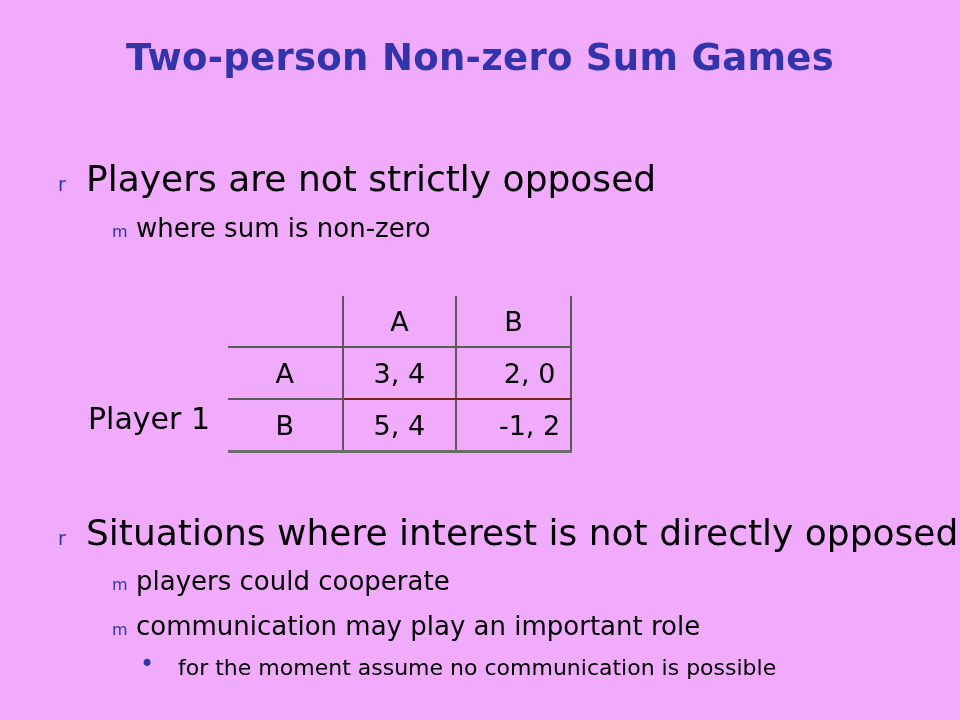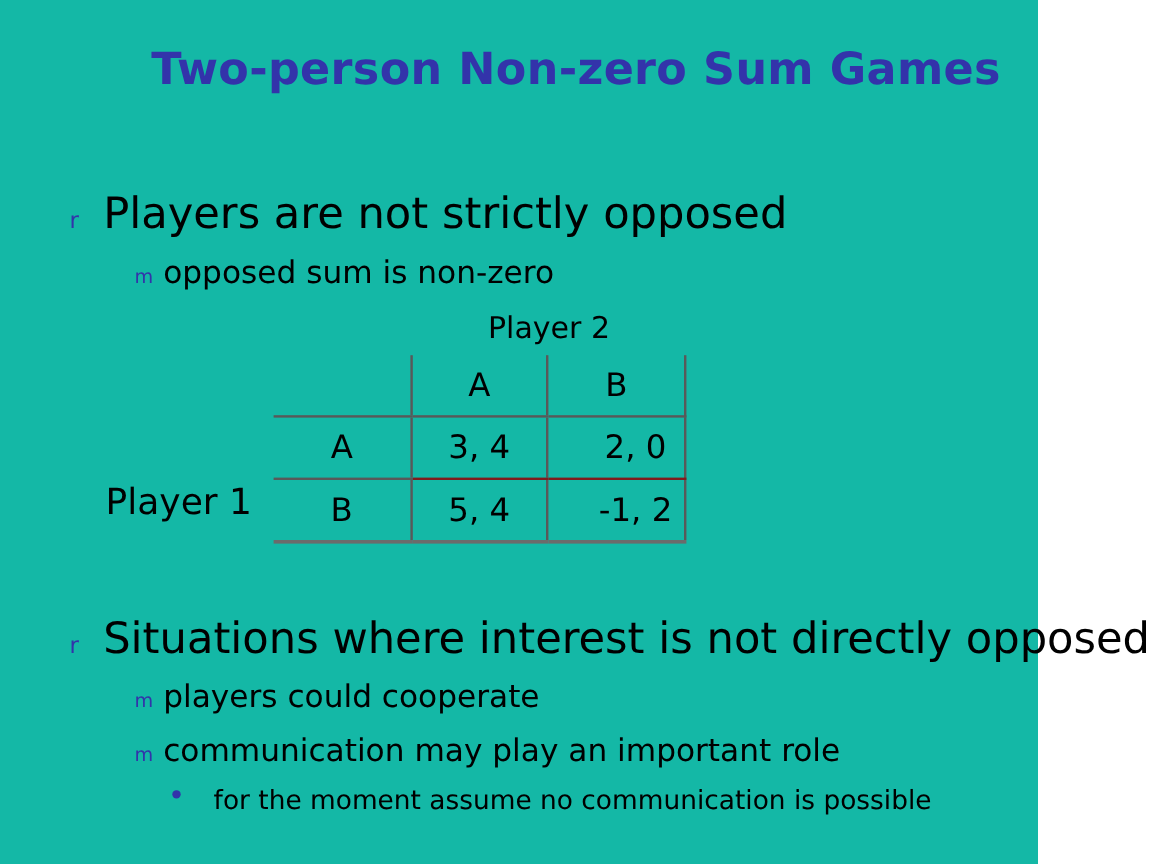--- a/index.html
+++ b/index.html
@@ -9,23 +9,23 @@
   }
   body {
     width: 960px;
     height: 720px;
     overflow: hidden;
     font-family: "DejaVu Sans", sans-serif;
     color: #000000;
   }
   #slide {
     position: relative;
-    width: 865px;
+    width: 960px;
     height: 720px;
-    background: #14b8a6;
+    background: #f0abfc;
   }
 
   
   #slide-title {
     position: absolute;
     left: 0;
     top: 36px;
     width: 960px;
     text-align: center;
     font-family: "DejaVu Sans", sans-serif;
@@ -143,24 +143,23 @@
 
   <div id="slide-title">Two-person Non-zero Sum Games</div>
 
   <div class="bullet-row lvl1" style="top:158px;">
     <span class="marker">r</span>
     <span class="btext">Players are not strictly opposed</span>
   </div>
 
   <div class="bullet-row lvl2" style="top:213px;">
     <span class="marker">m</span>
-    <span class="btext">opposed sum is non-zero</span>
-  </div>
-
-  <div id="player2-label">Player 2</div>
+    <span class="btext">where sum is non-zero</span>
+  </div>
+
 
   <div id="player1-label">Player 1</div>
 
   <table id="payoff-matrix">
     <colgroup>
       <col class="c-label">
         <col class="c-a">
         <col class="c-b">
     </colgroup>
     <tbody>

